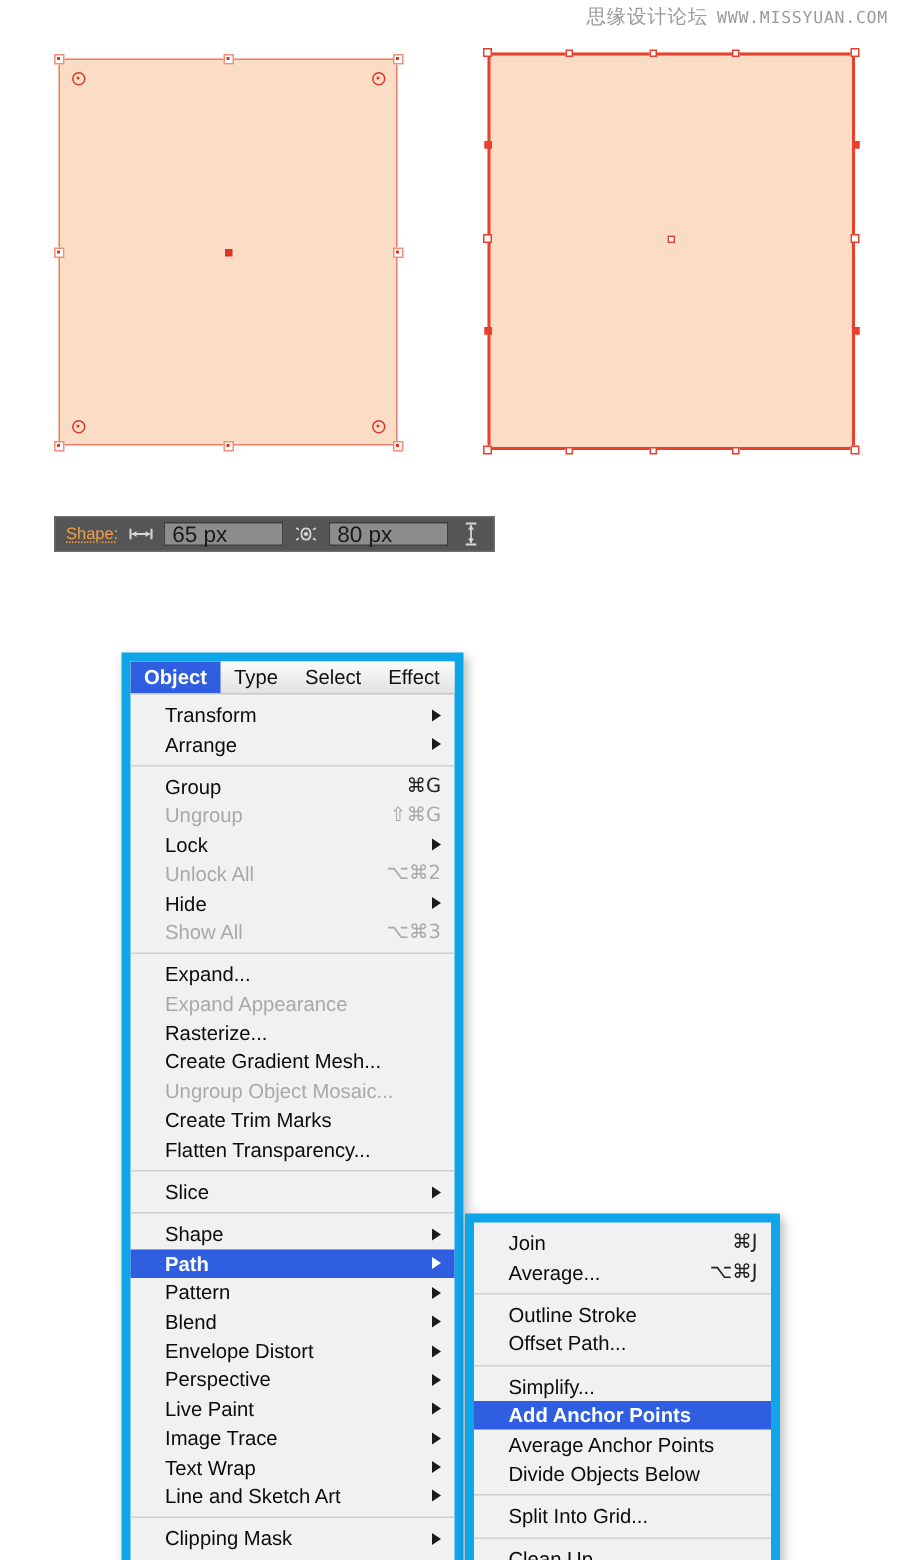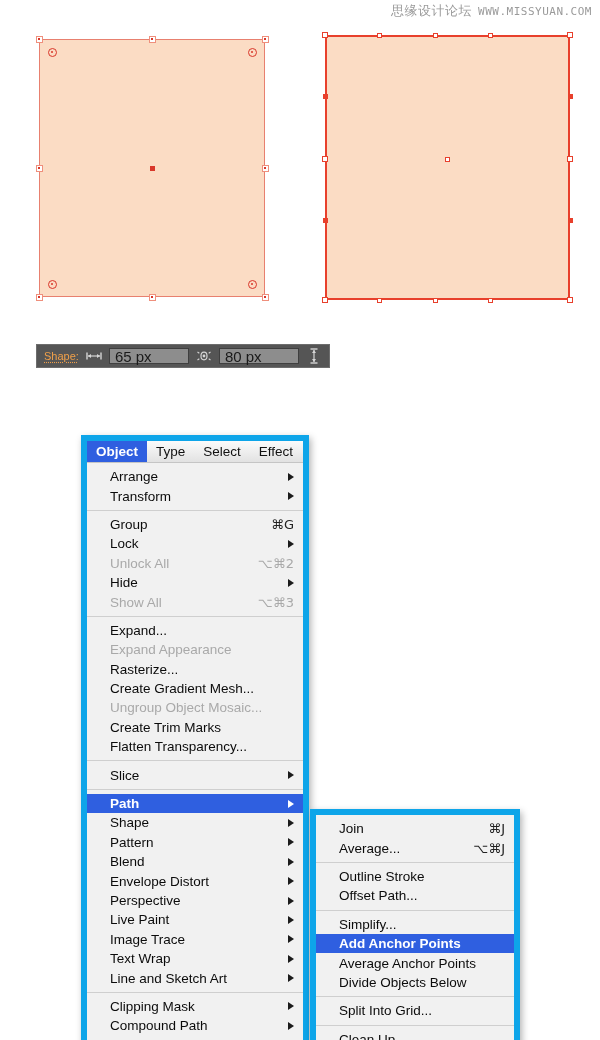--- a/index.html
+++ b/index.html
@@ -327,31 +327,35 @@
 
 <div class="menu menu-object">
   <div class="menubar" id="menubar-host">
       <div class="menubar-item active">Object</div>
       <div class="menubar-item">Type</div>
       <div class="menubar-item">Select</div>
       <div class="menubar-item">Effect</div>
     </div>
   <div class="menu-list" id="object-menu-host">
       <div class="mi">
+        <span class="mi-label">Transform</span>
+        <span class="arrow"></span>
+      </div>
+      <div class="mi">
         <span class="mi-label">Arrange</span>
-        <span class="arrow"></span>
-      </div>
-      <div class="mi">
-        <span class="mi-label">Transform</span>
         <span class="arrow"></span>
       </div>
       <div class="sep"></div>
       <div class="mi">
         <span class="mi-label">Group</span>
         <span class="mi-short">⌘G</span>
+      </div>
+      <div class="mi disabled">
+        <span class="mi-label">Ungroup</span>
+        <span class="mi-short">⇧⌘G</span>
       </div>
       <div class="mi">
         <span class="mi-label">Lock</span>
         <span class="arrow"></span>
       </div>
       <div class="mi disabled">
         <span class="mi-label">Unlock All</span>
         <span class="mi-short">⌥⌘2</span>
       </div>
       <div class="mi">
@@ -383,29 +387,29 @@
       </div>
       <div class="mi">
         <span class="mi-label">Flatten Transparency...</span>
       </div>
       <div class="sep"></div>
       <div class="mi">
         <span class="mi-label">Slice</span>
         <span class="arrow"></span>
       </div>
       <div class="sep"></div>
+      <div class="mi">
+        <span class="mi-label">Shape</span>
+        <span class="arrow"></span>
+      </div>
       <div class="mi selected">
         <span class="mi-label">Path</span>
         <span class="arrow"></span>
       </div>
       <div class="mi">
-        <span class="mi-label">Shape</span>
-        <span class="arrow"></span>
-      </div>
-      <div class="mi">
         <span class="mi-label">Pattern</span>
         <span class="arrow"></span>
       </div>
       <div class="mi">
         <span class="mi-label">Blend</span>
         <span class="arrow"></span>
       </div>
       <div class="mi">
         <span class="mi-label">Envelope Distort</span>
         <span class="arrow"></span>

